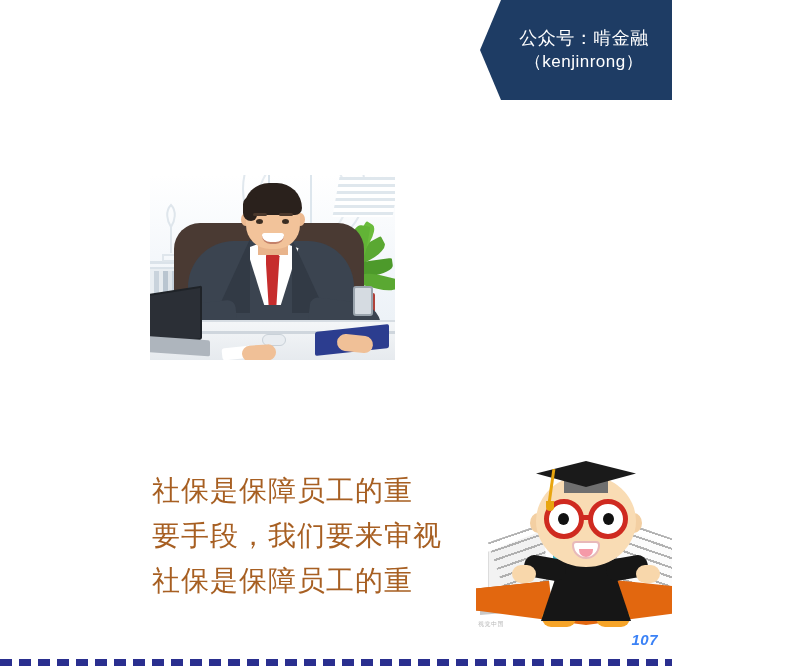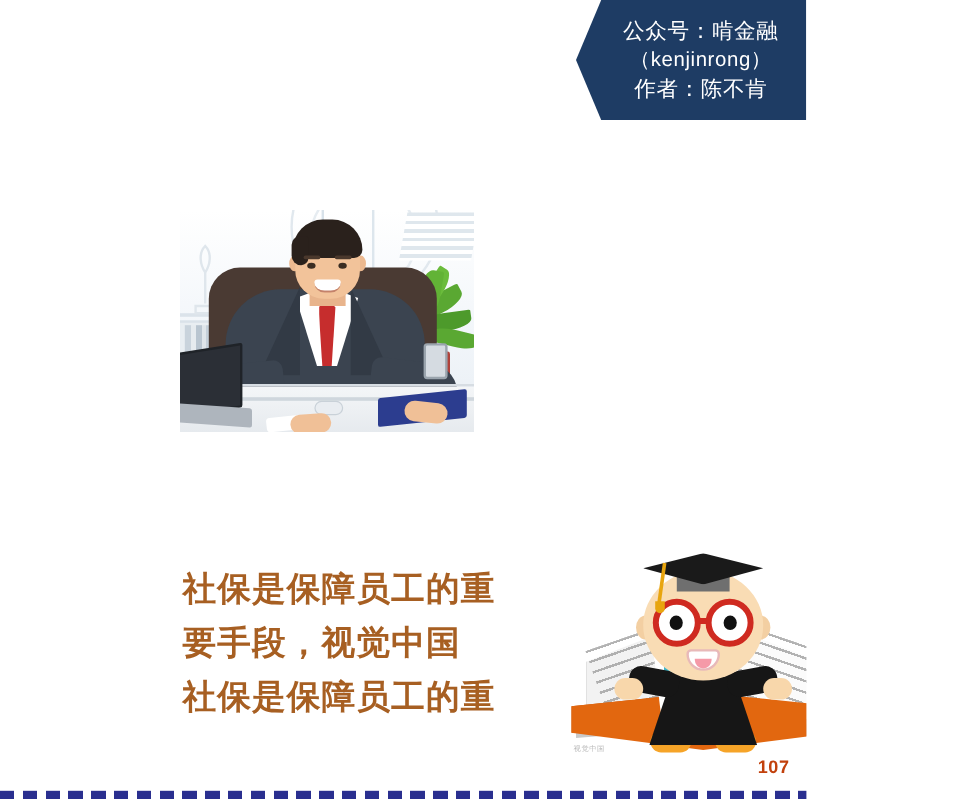--- a/index.html
+++ b/index.html
@@ -239,21 +239,21 @@
   }
 
   
   .orange-text {
     position: absolute;
     left: 152px;
     top: 468px;
     width: 320px;
     color: #a75f22;
     font-size: 28px;
-    font-weight: bold;
+    font-weight: normal;
     line-height: 45px;
     letter-spacing: 1px;
   }
   .orange-text .ln { display: block; }
 
   
   .photo-graduate {
     position: absolute;
     left: 462px;
     top: 457px;
@@ -400,22 +400,23 @@
     position: absolute; left: 16px; bottom: 6px;
     font-size: 6px; color: #b9b9b9; letter-spacing: .5px;
     filter: blur(0.6px);
   }
 
   
   .page-number {
     position: absolute;
     right: 14px;
     bottom: 18px;
-    color: #c2410c;
+    color: #3b82f6;
     font-size: 15px;
+    font-style: italic;
     font-weight: bold;
     letter-spacing: .5px;
   }
   .footer-rule {
     position: absolute;
     left: 0;
     bottom: 0;
     width: 800px;
     height: 7px;
     background: repeating-linear-gradient(to right,
@@ -423,21 +424,20 @@
   }
 </style>
 </head>
 <body>
 
 <div id="slide">
 
   <div class="banner">
     <div class="banner-line cn">公众号：啃金融</div>
     <div class="banner-line">（kenjinrong）</div>
-    <div class="banner-line cn">作者：陈不肯</div>
   </div>
 
 
   <div class="photo-businessman">
     <div class="bm-sky"></div>
     <div class="bm-arc"></div>
     <div class="bm-arc2"></div>
     <div class="bm-window-frame"></div>
     <div class="bm-window-frame2"></div>
     <div class="bm-city"></div>
@@ -483,21 +483,21 @@
     <div class="bm-laptop-base"></div>
     <div class="bm-folder"></div>
     <div class="bm-mouse"></div>
     <div class="bm-cuff-l"></div>
     <div class="bm-hand-l"></div>
     <div class="bm-hand-r"></div>
   </div>
 
   <div class="orange-text">
     <span class="ln">社保是保障员工的重</span>
-    <span class="ln">要手段，视觉中国</span>
+    <span class="ln">要手段，我们要来审视</span>
     <span class="ln">社保是保障员工的重</span>
   </div>
 
   <div class="photo-graduate">
     <div class="gr-page-edge-l"></div>
     <div class="gr-page-edge-r"></div>
     <div class="gr-page-l"></div>
     <div class="gr-page-r"></div>
     <div class="gr-lines-l"></div>
     <div class="gr-lines-r"></div>

